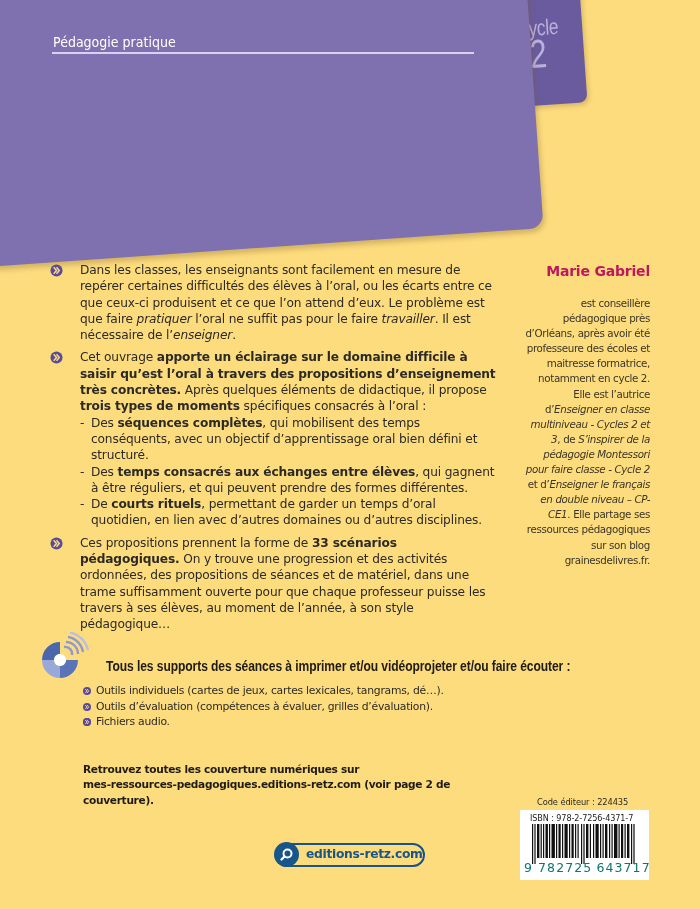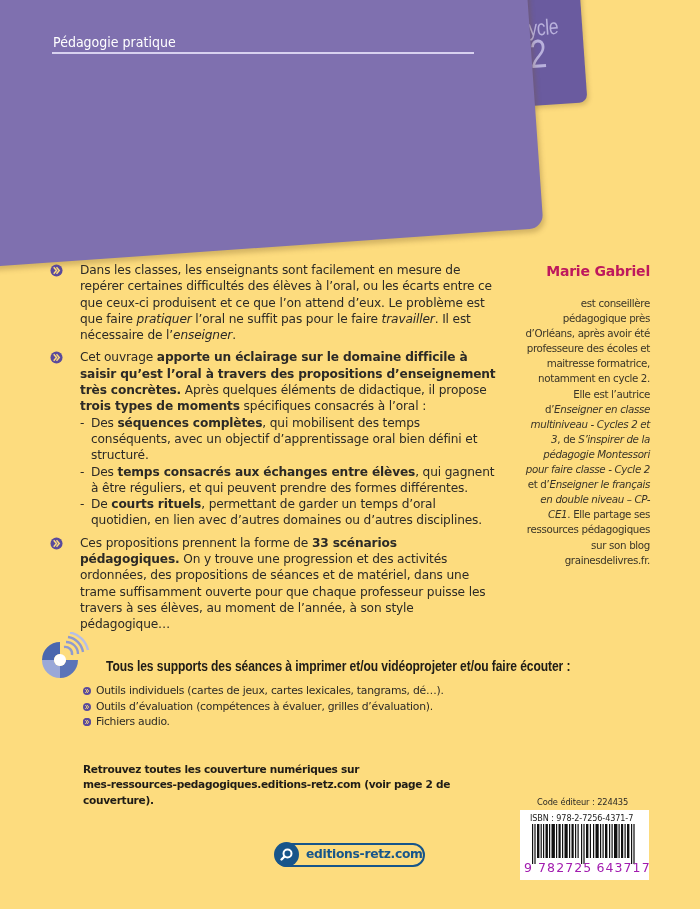--- a/index.html
+++ b/index.html
@@ -160,21 +160,21 @@
     }
     .isbn-text {
       position: absolute; left: 10px; top: 3px;
       font-family: "DejaVu Sans", sans-serif;
       font-size: 8.1px; color: #222; letter-spacing: -0.1px; white-space: nowrap;
     }
     .barcode-svg { position: absolute; left: 12px; top: 14px; }
     .barcode-digits {
       position: absolute; left: 4px; top: 50px;
       font-family: "DejaVu Sans", sans-serif;
-      font-size: 12.5px; color: #a21caf; letter-spacing: 1.1px; white-space: nowrap;
+      font-size: 12.5px; color: #0f766e; letter-spacing: 1.1px; white-space: nowrap;
     }
     .barcode-digits .d1 { margin-right: 5px; }
     .barcode-digits .g2 { margin-left: 4px; }
   </style>
 </head>
 <body>
 
 <div class="cycle-tab">
   <span class="cycle-word">Cycle</span>
   <span class="cycle-num">2</span>

